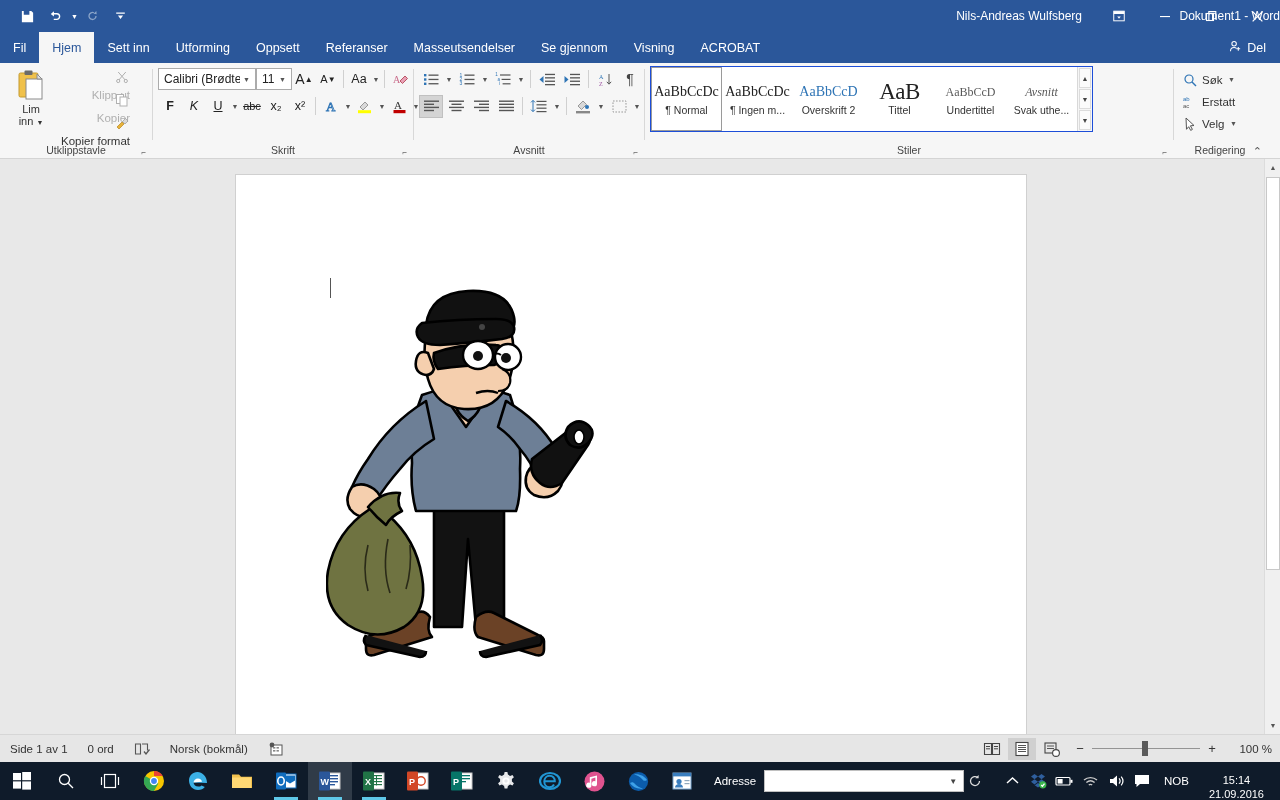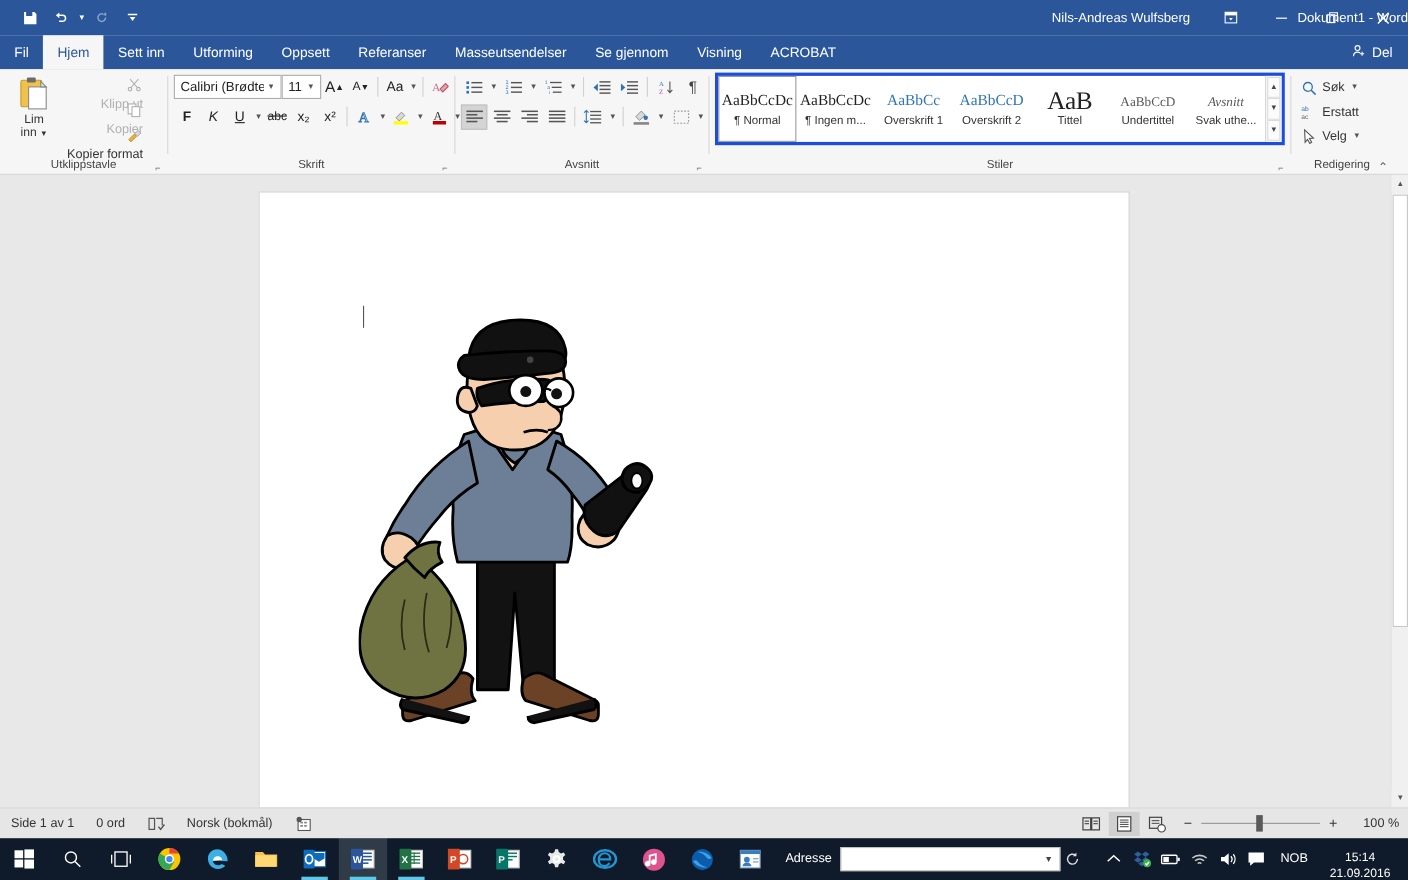--- a/index.html
+++ b/index.html
@@ -123,21 +123,21 @@
   .para-row { display: flex; align-items: center; height: 24px; gap: 1px; }
   .para-row.r2 { margin-top: 3px; }
   .pbtn {
     width: 24px; height: 23px; display: flex; align-items: center; justify-content: center;
   }
   .pbtn.sel { background: #d4d4d4; border: 1px solid #c0c0c0; }
 
   
   .styles-group { width: 528px; }
   .styles-frame {
-    display: flex; align-items: stretch; border: 3px solid #1d4ed8; background: #fff;
+    display: flex; align-items: stretch; border: 1px solid #1d4ed8; background: #fff;
     height: 66px; margin-top: 1px;
   }
   .style-item {
     width: 71px; display: flex; flex-direction: column; align-items: center;
     justify-content: center; border: 1px solid transparent;
   }
   .style-item.sel { border: 1px solid #9a9a9a; }
   .style-prev { font-size: 14px; color: #222; line-height: 20px; white-space: nowrap;
     overflow: hidden; width: 68px; text-align: center; font-family: "Liberation Serif", serif; }
   .style-prev.blue { color: #2e74b5; }
@@ -618,24 +618,20 @@
         <div class="styles-frame">
           <div class="style-item sel">
             <div class="style-prev">AaBbCcDc</div>
             <div class="style-name">¶ Normal</div>
           </div>
           <div class="style-item">
             <div class="style-prev">AaBbCcDc</div>
             <div class="style-name">¶ Ingen m...</div>
           </div>
           <div class="style-item">
-            <div class="style-prev blue">AaBbCc</div>
-            <div class="style-name">Overskrift 1</div>
-          </div>
-          <div class="style-item">
             <div class="style-prev blue">AaBbCcD</div>
             <div class="style-name">Overskrift 2</div>
           </div>
           <div class="style-item">
             <div class="style-prev big">AaB</div>
             <div class="style-name">Tittel</div>
           </div>
           <div class="style-item">
             <div class="style-prev gray">AaBbCcD</div>
             <div class="style-name">Undertittel</div>

